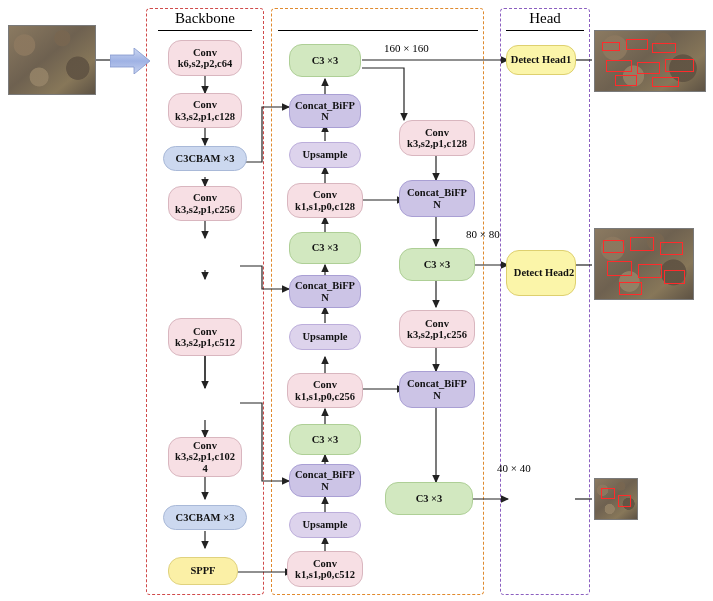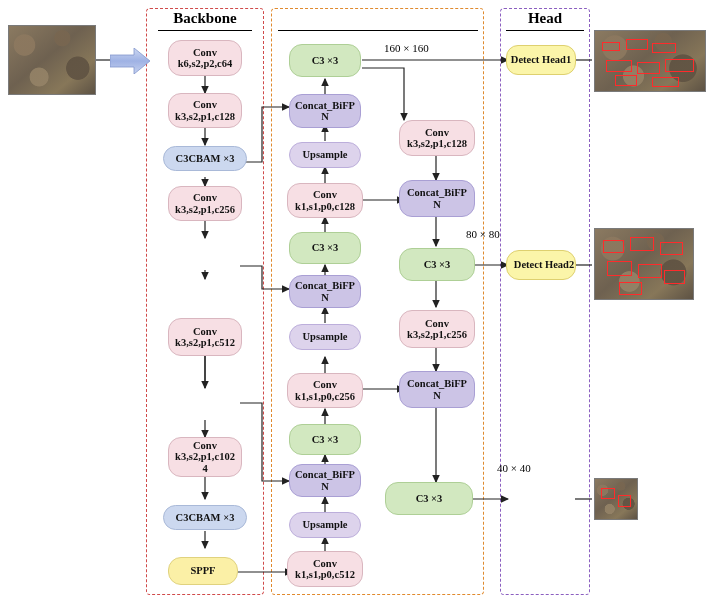--- a/index.html
+++ b/index.html
@@ -51,21 +51,21 @@
     border: 1.4px dashed;
     border-radius: 4px;
   }
   .p-backbone { border-color: #d04a4a; }
   .p-neck     { border-color: #e08a2e; }
   .p-head     { border-color: #8b5fc0; }
 
   .panel-title {
     position: absolute;
     font-size: 15px;
-    font-weight: bold;
+    font-weight: normal;
     color: #000;
     text-align: center;
   }
   .title-rule {
     position: absolute;
     height: 0;
     border-top: 1.3px solid #000;
   }
   .label {
     position: absolute;
@@ -318,21 +318,21 @@
     <span>Concat_BiFP</span>
     <span>N</span>
   </div>
   <div class="node n-green" style="left:385px; top:482px; width:88px; height:33px;">
     <span>C3 ×3</span>
   </div>
 
   <div class="node n-head" style="left:506px; top:45px; width:70px; height:30px;border-radius:12px;">
     <span>Detect Head1</span>
   </div>
-  <div class="node n-head" style="left:506px; top:250px; width:70px; height:30px;padding-left:8px;">
+  <div class="node n-head" style="left:506px; top:250px; width:70px; height:46px;padding-left:8px;">
     <span>Detect Head2</span>
   </div>
 
   <div class="label" style="left:384px; top:42px;">160 × 160</div>
   <div class="label" style="left:466px; top:228px;">80 × 80</div>
   <div class="label" style="left:497px; top:462px;">40 × 40</div>
 
   <div class="photo" style="left:594px; top:30px; width:112px; height:62px;">
     <div class="grain"></div>
     <div class="box" style="left:6%;  top:18%; width:17%; height:16%;"></div>

